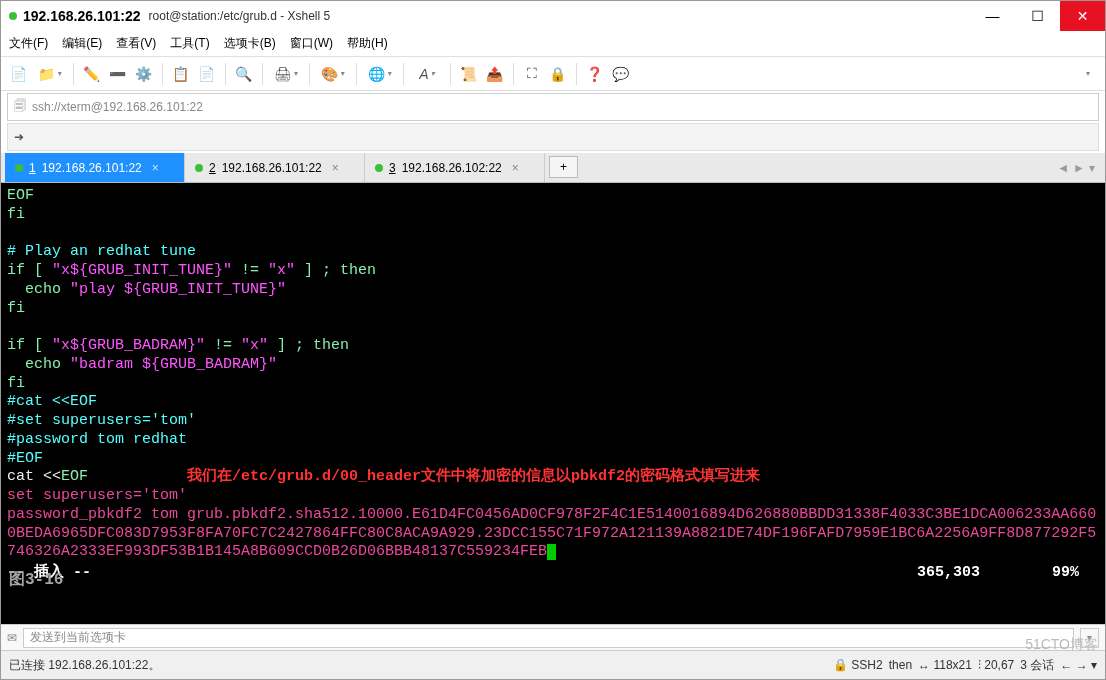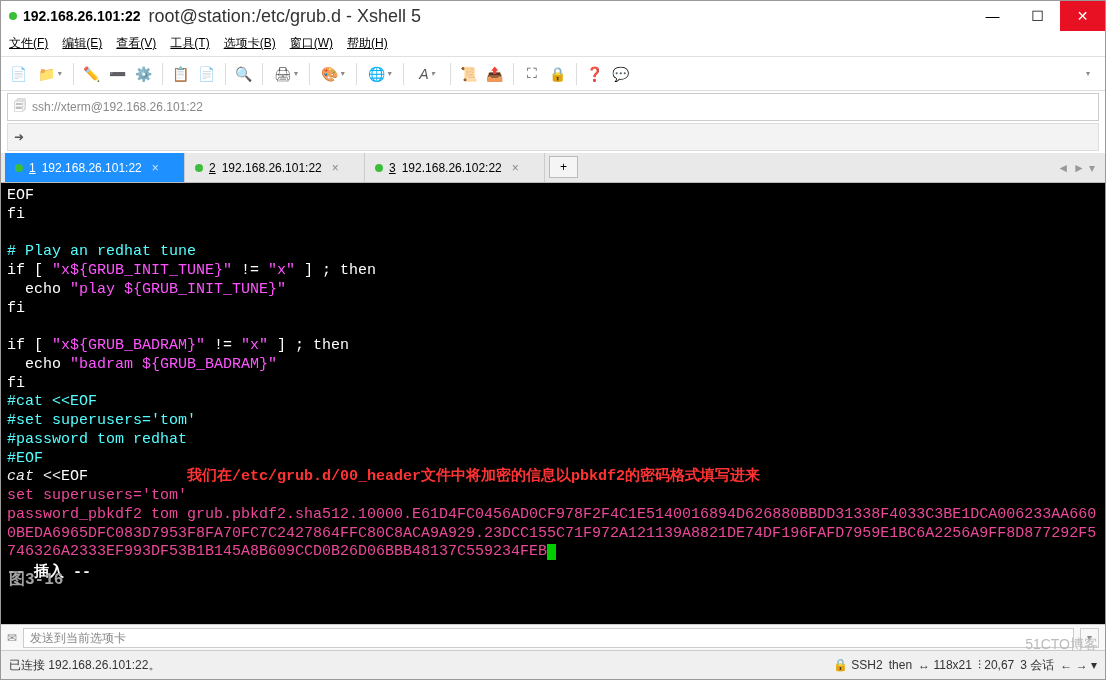--- a/index.html
+++ b/index.html
@@ -1,54 +1,54 @@
 <!DOCTYPE html>
 <html><head>
 <meta charset="utf-8">
 <style>
 * { margin: 0; padding: 0; box-sizing: border-box; }
 body { font-family: "Microsoft YaHei", Tahoma, sans-serif; font-size: 12px; background: #fff; width: 1106px; height: 680px; overflow: hidden; display: flex; flex-direction: column; border: 1px solid #999; }
 .titlebar { height: 30px; background: #fff; display: flex; align-items: center; padding: 0 0 0 8px; }
 .titlebar .dot { width: 8px; height: 8px; border-radius: 50%; background: #3bbf3b; margin-right: 6px; }
 .titlebar .title { font-weight: bold; font-size: 14px; }
-.titlebar .subtitle { margin-left: 8px; color: #333; font-size: 18px; }
+.titlebar .subtitle { margin-left: 8px; color: #333; font-size: 12px; }
 .winbtns { margin-left: auto; display: flex; height: 100%; }
 .winbtn { width: 45px; display: flex; align-items: center; justify-content: center; font-size: 14px; }
 .winbtn.close { background: #e81123; color: #fff; }
-.menubar { height: 26px; background: #fff; display: flex; align-items: center; padding: 0 8px; gap: 14px; border-bottom: 1px solid #e0e0e0; text-decoration: underline; }
+.menubar { height: 26px; background: #fff; display: flex; align-items: center; padding: 0 8px; gap: 14px; border-bottom: 1px solid #e0e0e0; }
 .menubar span { color: #000; }
 .toolbar { height: 34px; background: #fff; display: flex; align-items: center; padding: 0 6px; gap: 2px; border-bottom: 1px solid #ddd; }
 .tbtn { width: 24px; height: 24px; display: flex; align-items: center; justify-content: center; color: #555; font-size: 14px; }
 .tbtn.drop { width: 34px; }
 .tbtn .caret { font-size: 8px; margin-left: 2px; color: #888; }
 .sep { width: 1px; height: 22px; background: #ddd; margin: 0 4px; }
 .addr { height: 28px; background: #fff; border: 1px solid #ccc; margin: 2px 6px; display: flex; align-items: center; padding: 0 6px; gap: 6px; color: #888; }
 .hint { height: 28px; background: #f3f3f3; margin: 0 6px 2px 6px; display: flex; align-items: center; padding: 0 6px; gap: 6px; color: #555; border: 1px solid #ddd; }
 .tabbar { height: 30px; background: #e9e9e9; display: flex; align-items: stretch; padding: 0 4px; gap: 0; border-bottom: 1px solid #bbb; }
 .tab { display: flex; align-items: center; padding: 0 10px; gap: 6px; border-right: 1px solid #ccc; background: #e9e9e9; min-width: 180px; }
 .tab.active { background: #1e90ff; color: #fff; }
 .tab .tdot { width: 8px; height: 8px; border-radius: 50%; background: #3bbf3b; }
 .tab .x { color: #888; font-size: 12px; margin-left: 4px; }
 .tab.active .x { color: #cce6ff; }
 .tab.add { min-width: 24px; justify-content: center; border: 1px solid #bbb; background: #f5f5f5; margin-left: 4px; margin-top: 3px; height: 22px; }
 .tabnav { margin-left: auto; display: flex; align-items: center; gap: 4px; color: #999; padding-right: 6px; }
 .terminal { flex: 1; background: #000; color: #eee; font-family: "Courier New", monospace; font-size: 15px; padding: 4px 6px; overflow: hidden; position: relative; line-height: 1.25; }
 .terminal pre { white-space: pre-wrap; word-break: break-all; font-family: inherit; }
-.c-y { color: #ffffff; }
+.c-y { color: #86efac; }
 .c-c { color: #55ffff; }
-.c-w { color: #eeeeee; font-style: italic; }
+.c-w { color: #eeeeee; }
 .c-p { color: #ff55ff; }
 .c-r { color: #ec4899; }
 .c-rb { color: #ff3333; font-weight: bold; margin-top: 40px; }
 .cursor { display: inline-block; width: 9px; height: 16px; background: #00cc00; vertical-align: text-bottom; }
 .underline { text-decoration-color: #ff3333; text-decoration-thickness: 2px; }
 .statusline { display: flex; justify-content: space-between; color: #fff; font-weight: bold; margin-top: 2px; padding-right: 20px; }
 .figlabel { position: absolute; bottom: 34px; left: 8px; color: #a3a3a3; font-weight: bold; background: rgba(0,0,0,0); font-size: 16px; }
 .inputbar { height: 26px; display: flex; align-items: center; padding: 0 6px; gap: 6px; background: #f8f8f8; border-top: 1px solid #ccc; color: #888; }
-.inputbar .field { flex: 1; border: 1px solid #ccc; background: #fff; height: 20px; padding: 0 6px; color: #888; display: flex; align-items: flex-end; }
+.inputbar .field { flex: 1; border: 1px solid #ccc; background: #fff; height: 20px; padding: 0 6px; color: #888; display: flex; align-items: center; }
 .modebtn { border: 1px solid #ccc; height: 20px; padding: 0 6px; display: flex; align-items: center; font-size: 10px; }
 .statusbar { height: 29px; background: #f0f0f0; display: flex; align-items: center; padding: 0 8px; gap: 6px; color: #333; font-size: 12px; border-top: 1px solid #ccc; }
 .statusbar .spacer { flex: 1; }
 .watermark { position: absolute; right: 8px; bottom: 26px; color: #bbb; font-size: 14px; z-index: 10; pointer-events: none; }
 </style>
 </head>
 <body>
 
 <div class="titlebar">
   <span class="dot"></span>
@@ -156,20 +156,21 @@
 <span class="c-y">fi</span>
 <span class="c-c">#cat &lt;&lt;EOF</span>
 <span class="c-c">#set superusers='tom'</span>
 <span class="c-c">#password tom redhat</span>
 <span class="c-c">#EOF</span>
 <span class="c-w">cat &lt;&lt;</span><span class="c-y">EOF</span>           <span class="c-rb">我们在/etc/grub.d/00_header文件中将加密的信息以pbkdf2的密码格式填写进来</span>
 <span class="c-r">set superusers='tom'</span>
 <span class="c-r underline">password_pbkdf2 tom</span><span class="c-r"> grub.pbkdf2.sha512.10000.E61D4FC0456AD0CF978F2F4C1E5140016894D626880BBDD31338F4033C3BE1DCA006233AA6600BEDA6965DFC083D7953F8FA70FC7C2427864FFC80C8ACA9A929.23DCC155C71F972A121139A8821DE74DF196FAFD7959E1BC6A2256A9FF8D877292F5746326A2333EF993DF53B1B145A8B609CCD0B26D06BBB48137C559234FEB</span><span class="cursor"></span></pre>
 <div class="statusline">
   <span>-- 插入 --</span>
+  <span><span>365,303</span>&nbsp;&nbsp;&nbsp;&nbsp;&nbsp;&nbsp;&nbsp;&nbsp;<span>99%</span></span>
 </div>
 <div class="figlabel">图3-16</div>
 </div>
 
 <div class="inputbar">
   <span>✉</span>
   <div class="field">
       <span>发送到当前选项卡</span>
     </div>
   <div class="modebtn">▾</div>

